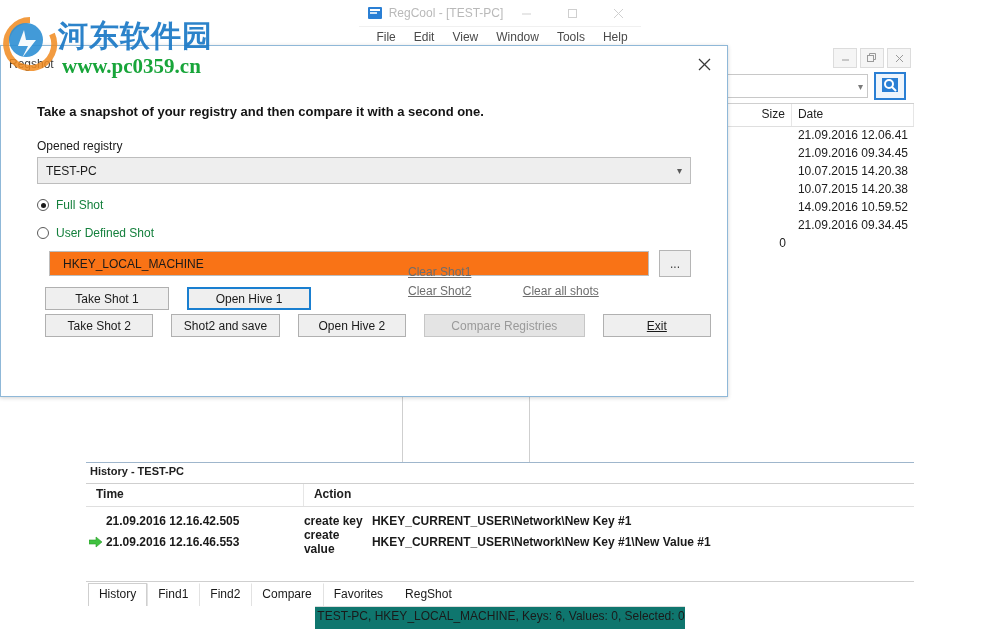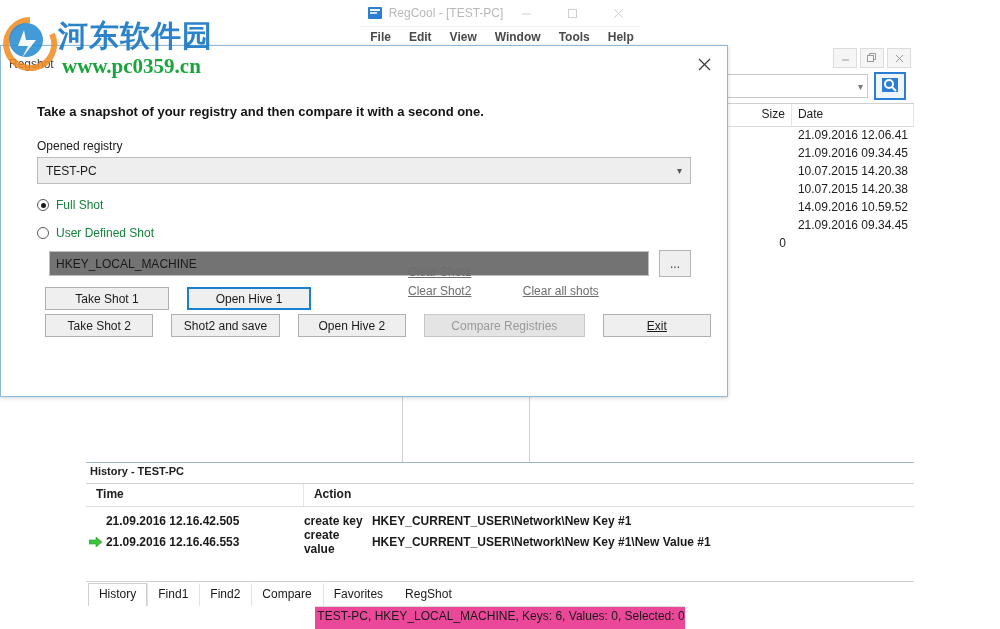--- a/index.html
+++ b/index.html
@@ -13,21 +13,21 @@
   .titlebar{height:26px;flex:0 0 26px;background:#ffffff;display:flex;align-items:center;
             border-bottom:1px solid #f0f0f0;position:relative;}
   .tb-icon{width:16px;height:16px;margin:0 6px 0 8px;flex:0 0 16px;position:relative;}
   .tb-title{font-size:12px;color:#b9b9b9;white-space:nowrap;}
   .tb-spacer{flex:1;}
   .wctrl{width:46px;height:26px;display:flex;align-items:center;justify-content:center;
          color:#cfcfcf;font-size:13px;}
   .wctrl svg{display:block;}
 
   .menubar{height:20px;flex:0 0 20px;background:#ffffff;display:flex;align-items:center;
-           padding-left:4px;position:relative;font-weight:bold;}
+           padding-left:4px;position:relative;}
   .menubar .mi{padding:0 9px;font-size:12px;color:#4a4a4a;line-height:20px;}
 
   
   .mdi{flex:1;position:relative;background:#ffffff;display:flex;flex-direction:column;min-height:0;}
   .mdi-title{height:22px;flex:0 0 22px;display:flex;align-items:center;position:relative;
              padding-left:8px;background:#ffffff;}
   .mdi-title .mdi-name{font-size:12px;color:#3c3c3c;}
   .mdi-title .sp{flex:1;}
   .mdi-btn{width:22px;height:18px;margin-right:3px;border:1px solid #dcdcdc;background:#f5f5f5;
            display:flex;align-items:center;justify-content:center;color:#9a9a9a;font-size:10px;}
@@ -78,21 +78,21 @@
   .hpath{flex:1;white-space:nowrap;overflow:hidden;}
 
   
   .tabs{height:24px;flex:0 0 24px;display:flex;align-items:flex-end;background:#ffffff;
         border-top:1px solid #cfcfcf;padding-left:2px;}
   .tab{font-size:12px;color:#1a1a1a;padding:3px 10px 4px 10px;border:1px solid transparent;
        border-bottom:none;line-height:15px;}
   .tab.active{border-color:#cfcfcf;background:#ffffff;}
   .tab.sep{border-left:1px solid #e2e2e2;}
 
-  .status{height:20px;flex:0 0 20px;background:#ec4899;border-top:1px solid #dcdcdc;
+  .status{height:20px;flex:0 0 20px;background:#0f766e;border-top:1px solid #dcdcdc;
           font-size:12px;color:#1a1a1a;padding:2px 0 0 2px;}
 
   
   .wm{position:absolute;left:0;top:10px;width:260px;height:72px;pointer-events:none;z-index:40;}
   .wm-logo{position:absolute;left:2px;top:6px;width:56px;height:56px;}
   .wm-cn{position:absolute;left:58px;top:6px;font-family:"Liberation Sans",sans-serif;
          font-size:30px;font-weight:bold;color:#1b79c6;letter-spacing:1px;opacity:.92;white-space:nowrap;}
   .wm-url{position:absolute;left:62px;top:44px;font-family:"Liberation Serif",serif;
           font-size:21px;font-weight:bold;color:#18a53a;white-space:nowrap;}
 
@@ -110,22 +110,22 @@
   .combo{margin-top:4px;height:25px;border:1px solid #bdbdbd;background:#eeeeee;
          display:flex;align-items:center;padding:0 8px;font-size:12px;color:#1a1a1a;}
   .combo .cv{flex:1;}
   .combo .ca{color:#5a5a5a;font-size:10px;}
   .radio-row{display:flex;align-items:center;margin-top:14px;font-size:12px;color:#15803d;}
   .radio{width:12px;height:12px;border:1px solid #5a5a5a;border-radius:50%;margin-right:7px;
          box-sizing:border-box;position:relative;background:#fff;flex:0 0 12px;}
   .radio.on::after{content:"";position:absolute;left:2.5px;top:2.5px;width:5px;height:5px;
                    border-radius:50%;background:#1a1a1a;}
   .path-row{display:flex;align-items:center;margin-top:10px;margin-left:12px;gap:10px;}
-  .txt{flex:1;height:23px;border:1px solid #bdbdbd;background:#737373;display:flex;align-items:center;
-       padding:0 6px;font-size:12px;color:#1a1a1a;}
+  .txt{flex:1;height:23px;border:1px solid #bdbdbd;background:#f97316;display:flex;align-items:center;
+       padding:0 13px;font-size:12px;color:#1a1a1a;}
   .dots{width:30px;height:25px;border:1px solid #b5b5b5;background:#efefef;display:flex;
         align-items:center;justify-content:center;font-size:12px;color:#3a3a3a;}
   .links{position:absolute;left:407px;top:183px;width:240px;font-size:12px;}
   .lk{color:#6d6d6d;text-decoration:underline;display:inline-block;}
   .lk-r1{margin-bottom:5px;}
   .btns{position:absolute;left:16px;top:205px;width:694px;}
   .brow{display:flex;gap:4px;margin-bottom:4px;padding-left:28px;}
   .btn{height:23px;border:1px solid #b0b0b0;background:#efefef;display:flex;align-items:center;
        justify-content:center;font-size:12px;color:#1a1a1a;box-sizing:border-box;}
   .btn.w1{width:124px;margin-right:14px;}

